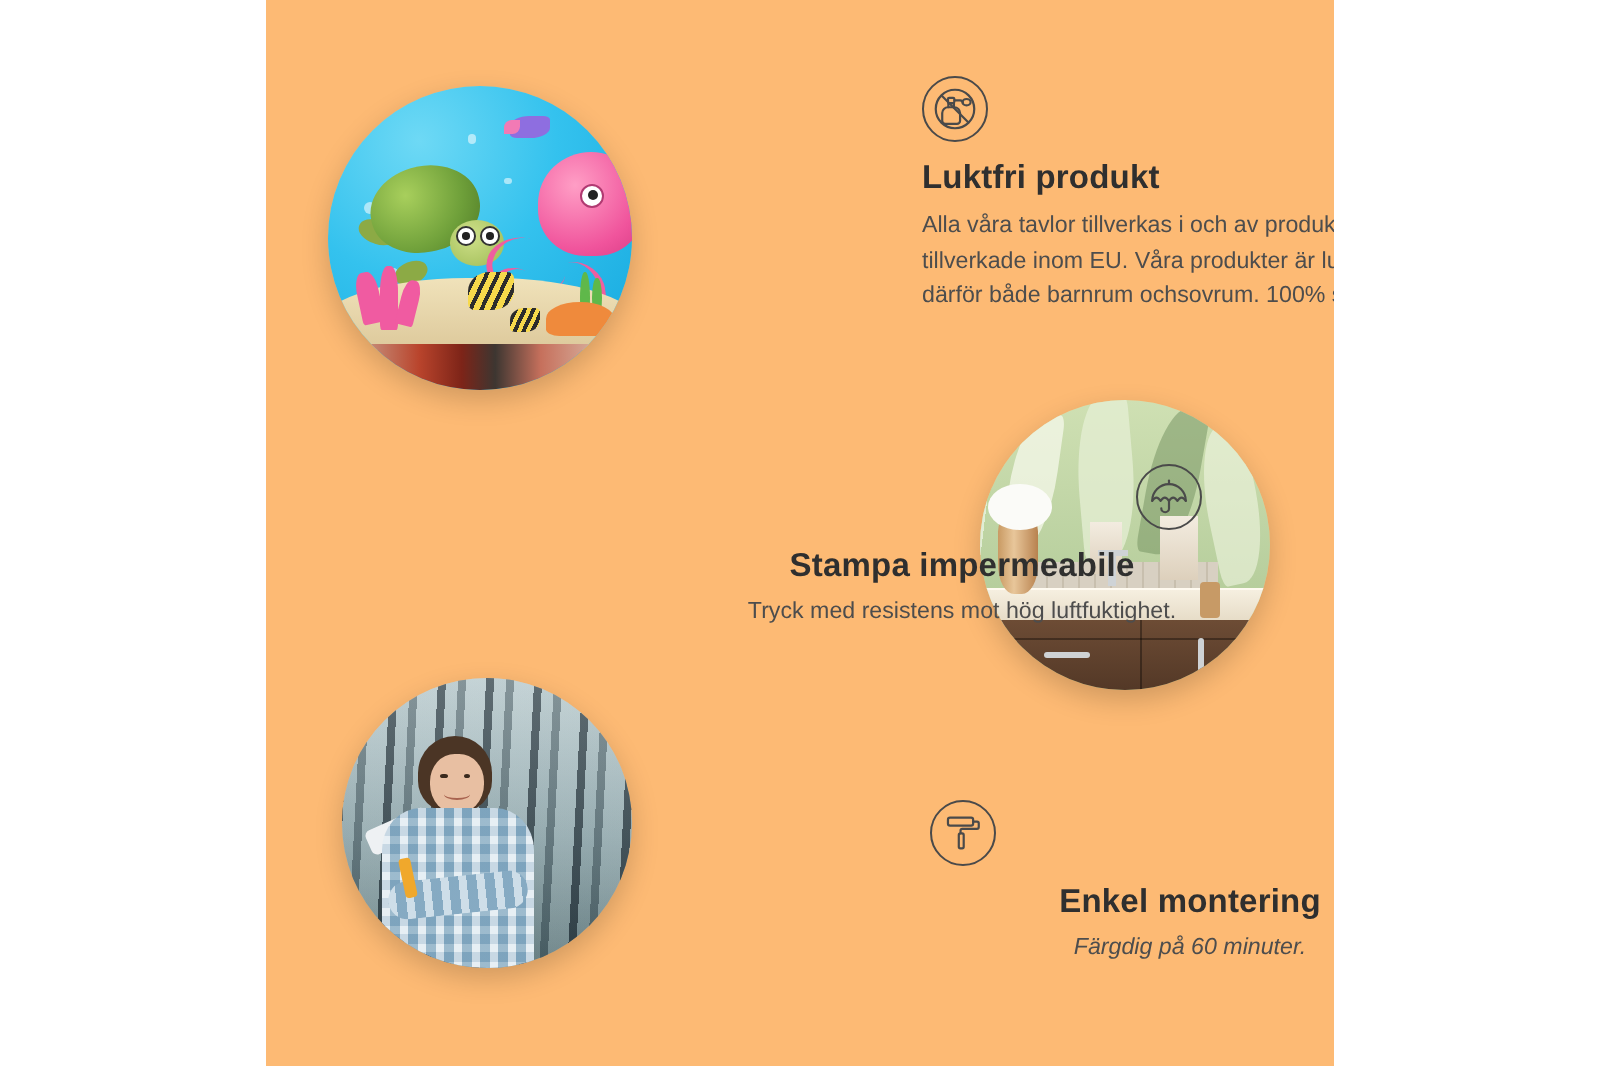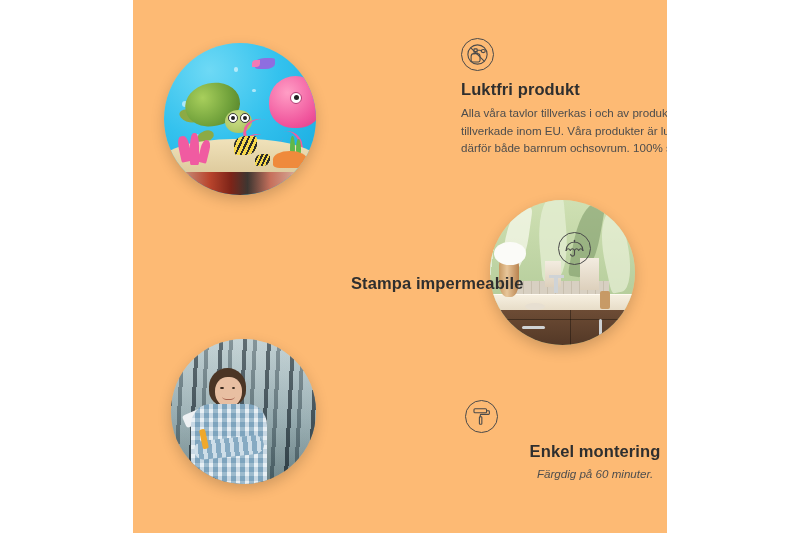--- a/index.html
+++ b/index.html
@@ -195,21 +195,21 @@
     line-height: 17.5px;
     color: #4d4d4d;
   }
 
   
   .feature-odourless { left: 328px; top: 38px; width: 306px; text-align: left; }
   .feature-odourless .feat-title { margin-top: 9px; }
   .feature-odourless .feat-desc { margin-top: 5px; }
 
   
-  .feature-waterproof { left: 218px; top: 232px; width: 240px; text-align: left; }
+  .feature-waterproof { left: 228px; top: 232px; width: 240px; text-align: center; }
   .feature-waterproof .feat-icon { margin-left: auto; }
   .feature-waterproof .feat-title { margin-top: 9px; }
   .feature-waterproof .feat-desc { margin-top: 4px; }
 
   
   .feature-easy { left: 332px; top: 400px; width: 260px; text-align: center; }
   .feature-easy .feat-title { margin-top: 9px; }
   .feature-easy .feat-desc { margin-top: 4px; font-style: italic; }
 </style>
 </head>
@@ -331,20 +331,21 @@
     <div class="feature feature-waterproof">
       <div class="feat-icon">
         <svg width="21" height="21" viewBox="0 0 24 24" fill="none" stroke="#4a4a4a" stroke-width="1.25" stroke-linecap="round" stroke-linejoin="round">
           <path d="M2.4 14.2c0-5.3 4.3-9.6 9.6-9.6s9.6 4.3 9.6 9.6"></path>
           <path d="M2.4 14.2c1.6-2.5 3.2-2.5 4.8 0 1.6-2.5 3.2-2.5 4.8 0 1.6-2.5 3.2-2.5 4.8 0 1.6-2.5 3.2-2.5 4.8 0"></path>
           <line x1="12" y1="4.6" x2="12" y2="2.6"></line>
           <path d="M12 14.2v4.3c0 1.2-1 2.2-2.2 2.2s-2.2-1-2.2-2.2"></path>
         </svg>
       </div>
       <div class="feat-title">Stampa impermeabile</div>
+      <div class="feat-desc">Tryck med resistens mot hög luftfuktighet.</div>
     </div>
 
     <div class="feature feature-easy">
       <div class="feat-icon">
         <svg width="21" height="21" viewBox="0 0 24 24" fill="none" stroke="#4a4a4a" stroke-width="1.25" stroke-linecap="round" stroke-linejoin="round">
           <rect x="3.4" y="3.2" width="14.4" height="4.6" rx="1.2"></rect>
           <path d="M17.8 5.5h2.2c.6 0 1 .4 1 1v2.1c0 .6-.4 1-1 1h-8.4c-.6 0-1 .4-1 1v1.6"></path>
           <rect x="9.6" y="12.2" width="2.8" height="8.6" rx=".9"></rect>
         </svg>
       </div>

